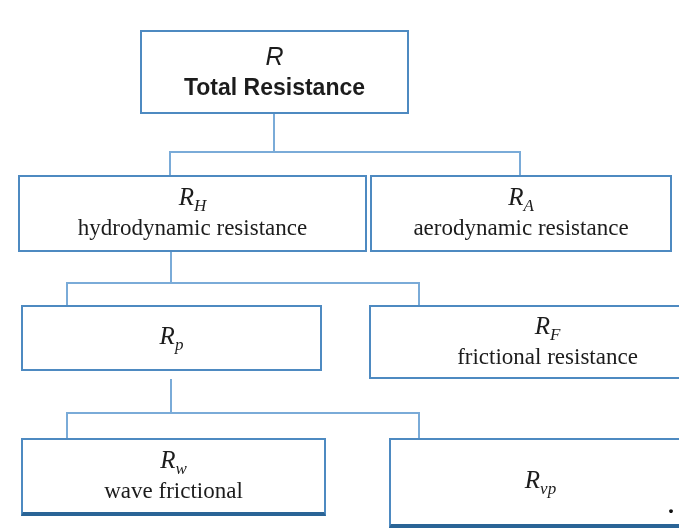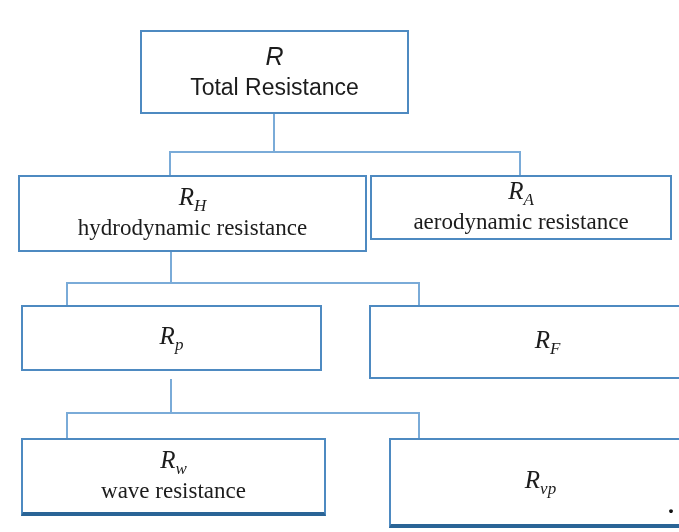--- a/index.html
+++ b/index.html
@@ -34,21 +34,21 @@
   }
   .node--root .sym {
     font-size: 29px;
     font-style: normal;
     font-weight: 400;
     line-height: 1.1;
   }
   .node--root .lbl {
     font-size: 26px;
     font-style: italic;
-    font-weight: 400;
+    font-weight: 700;
     line-height: 1.2;
   }
   .node .sym {
     font-size: 25px;
     font-style: italic;
     line-height: 1.05;
   }
   .node .sym sub {
     font-size: 17px;
     font-style: italic;
@@ -100,36 +100,37 @@
   <div class="node node--root" style="left:140px; top:30px; width:269px; height:84px;">
     <div class="sym"><span>R</span><sub></sub></div>
     <div class="lbl">Total Resistance</div>
   </div>
 
   <div class="node" style="left:18px; top:175px; width:349px; height:77px;">
     <div class="sym"><span>R</span><sub>H</sub></div>
     <div class="lbl">hydrodynamic resistance</div>
   </div>
 
-  <div class="node" style="left:370px; top:175px; width:302px; height:65px;">
+  <div class="node" style="left:370px; top:175px; width:302px; height:77px;">
     <div class="sym"><span>R</span><sub>A</sub></div>
     <div class="lbl">aerodynamic resistance</div>
   </div>
 
   <div class="node" style="left:21px; top:305px; width:301px; height:66px;">
     <div class="sym"><span>R</span><sub>p</sub></div>
   </div>
 
   <div class="node" style="left:369px; top:305px; width:357px; height:74px;">
     <div class="sym"><span>R</span><sub>F</sub></div>
+    <div class="lbl">frictional resistance</div>
   </div>
 
   <div class="node node--thickbottom" style="left:21px; top:438px; width:305px; height:78px;">
     <div class="sym"><span>R</span><sub>w</sub></div>
-    <div class="lbl">wave resistance</div>
+    <div class="lbl">wave frictional</div>
   </div>
 
   <div class="node node--thickbottom" style="left:369px; top:438px; width:303px; height:90px;margin-left:20px;">
     <div class="sym"><span>R</span><sub>vp</sub></div>
   </div>
 
   <span class="caption-period">.</span>
 
 </div>
 

